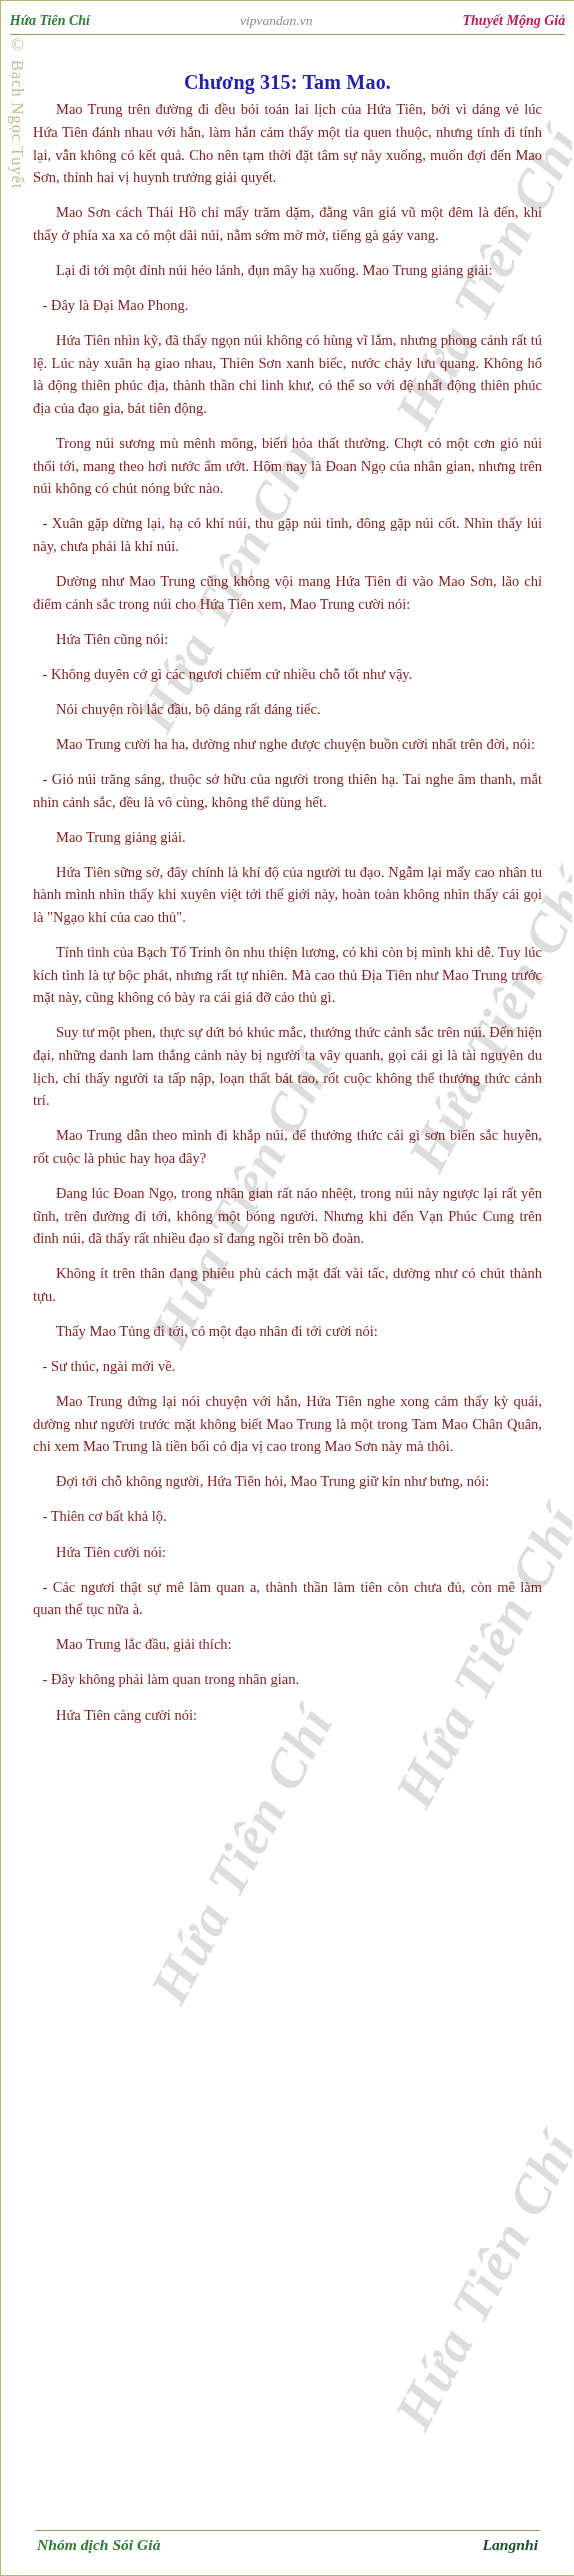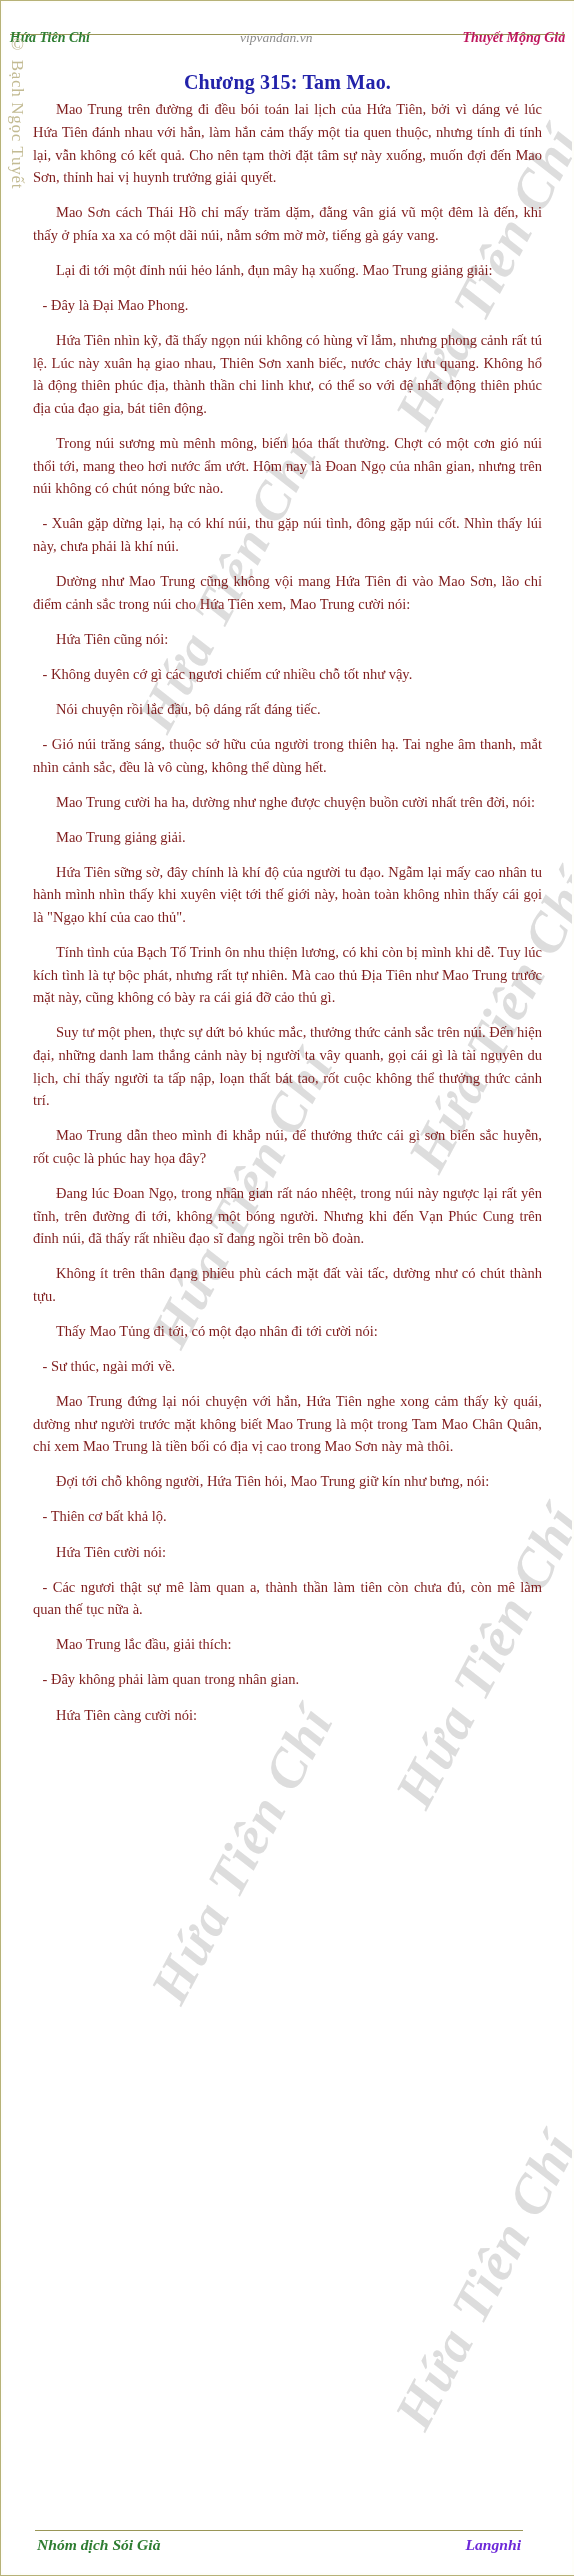--- a/index.html
+++ b/index.html
@@ -82,21 +82,21 @@
     box-sizing: border-box;
   }
   .hdr-row {
     display: flex;
     align-items: baseline;
     font-style: italic;
     font-size: 14px;
     white-space: nowrap;
   }
   .hdr-left   { color: #2e7d32; font-weight: bold; flex: 0 0 auto; }
-  .hdr-center { color: #8c8c8c; flex: 1 1 auto; text-align: center; font-size: 13.5px; margin-top: 17px; }
+  .hdr-center { color: #8c8c8c; flex: 1 1 auto; text-align: center; font-size: 13.5px; }
   .hdr-right  { color: #be185d; font-weight: bold; flex: 0 0 auto; }
   #header-rule {
     margin: 3.4px 6.8px 0 6.8px;
     border-bottom: 1.4px solid #9a9657;
   }
 
   
   #chapter-title {
     text-align: center;
     color: #2222aa;
@@ -118,41 +118,41 @@
     margin: 0 0 12.5px 0;
     text-indent: 23px;
     font-weight: 500;
   }
   .para.dialog  { text-indent: 9.5px; }
 
   
   #footer {
     position: absolute;
     left: 2px;
-    right: 19px;
+    right: 2px;
     bottom: 2px;
     height: 41px;
     z-index: 3;
     background: #ffffff;
   }
   #footer-rule {
     margin: 0 30px;
     border-top: 1.4px solid #9a9657;
   }
   .ftr-row {
     display: flex;
     justify-content: space-between;
     align-items: baseline;
     padding: 4.7px 32px 0 32px;
     font-style: italic;
     font-size: 15.6px;
     white-space: nowrap;
   }
   .ftr-left  { color: #2e7d32; font-weight: bold; }
-  .ftr-right { color: #6d28d9; font-weight: bold; }
+  .ftr-right { color: #14532d; font-weight: bold; }
 </style>
 </head>
 <body>
 
 <div id="page">
   <div id="page-inner">
 
     <div id="watermark-layer">
       <div class="wm-vert">© Bạch Ngọc Tuyết</div>
 
@@ -183,22 +183,22 @@
           <p class="para">Mao Sơn cách Thái Hồ chỉ mấy trăm dặm, đằng vân giá vũ một đêm là đến, khi thấy ở phía xa xa có một dãi núi, nằm sớm mờ mờ, tiếng gà gáy vang.</p>
           <p class="para">Lại đi tới một đỉnh núi hẻo lánh, đụn mây hạ xuống. Mao Trung giảng giải:</p>
           <p class="para dialog">- Đây là Đại Mao Phong.</p>
           <p class="para">Hứa Tiên nhìn kỹ, đã thấy ngọn núi không có hùng vĩ lắm, nhưng phong cảnh rất tú lệ. Lúc này xuân hạ giao nhau, Thiên Sơn xanh biếc, nước chảy lưu quang. Không hổ là động thiên phúc địa, thành thần chi linh khư, có thể so với đệ nhất động thiên phúc địa của đạo gia, bát tiên động.</p>
           <p class="para">Trong núi sương mù mênh mông, biến hóa thất thường. Chợt có một cơn gió núi thổi tới, mang theo hơi nước ẩm ướt. Hôm nay là Đoan Ngọ của nhân gian, nhưng trên núi không có chút nóng bức nào.</p>
           <p class="para dialog">- Xuân gặp dừng lại, hạ có khí núi, thu gặp núi tình, đông gặp núi cốt. Nhìn thấy lúi này, chưa phải là khí núi.</p>
           <p class="para">Dường như Mao Trung cũng không vội mang Hứa Tiên đi vào Mao Sơn, lão chỉ điểm cảnh sắc trong núi cho Hứa Tiên xem, Mao Trung cười nói:</p>
           <p class="para">Hứa Tiên cũng nói:</p>
           <p class="para dialog">- Không duyên cớ gì các ngươi chiếm cứ nhiều chỗ tốt như vậy.</p>
           <p class="para">Nói chuyện rồi lắc đầu, bộ dáng rất đáng tiếc.</p>
+          <p class="para">Mao Trung cười ha ha, dường như nghe được chuyện buồn cười nhất trên đời, nói:</p>
           <p class="para dialog">- Gió núi trăng sáng, thuộc sở hữu của người trong thiên hạ. Tai nghe âm thanh, mắt nhìn cảnh sắc, đều là vô cùng, không thể dùng hết.</p>
-          <p class="para">Mao Trung cười ha ha, dường như nghe được chuyện buồn cười nhất trên đời, nói:</p>
           <p class="para">Mao Trung giảng giải.</p>
           <p class="para">Hứa Tiên sững sờ, đây chính là khí độ của người tu đạo. Ngẫm lại mấy cao nhân tu hành mình nhìn thấy khi xuyên việt tới thế giới này, hoàn toàn không nhìn thấy cái gọi là "Ngạo khí của cao thủ".</p>
           <p class="para">Tính tình của Bạch Tố Trinh ôn nhu thiện lương, có khi còn bị mình khi dễ. Tuy lúc kích tình là tự bộc phát, nhưng rất tự nhiên. Mà cao thủ Địa Tiên như Mao Trung trước mặt này, cũng không có bày ra cái giá đỡ cảo thủ gì.</p>
           <p class="para">Suy tư một phen, thực sự dứt bỏ khúc mắc, thưởng thức cảnh sắc trên núi. Đến hiện đại, những danh lam thắng cảnh này bị người ta vây quanh, gọi cái gì là tài nguyên du lịch, chỉ thấy người ta tấp nập, loạn thất bát tao, rốt cuộc không thể thưởng thức cảnh trí.</p>
           <p class="para">Mao Trung dẫn theo mình đi khắp núi, để thưởng thức cái gì sơn biển sắc huyễn, rốt cuộc là phúc hay họa đây?</p>
           <p class="para">Đang lúc Đoan Ngọ, trong nhân gian rất náo nhêệt, trong núi này ngược lại rất yên tĩnh, trên đường đi tới, không một bóng người. Nhưng khi đến Vạn Phúc Cung trên đỉnh núi, đã thấy rất nhiều đạo sĩ đang ngồi trên bồ đoàn.</p>
           <p class="para">Không ít trên thân đang phiêu phù cách mặt đất vài tấc, dường như có chút thành tựu.</p>
           <p class="para">Thấy Mao Tủng đi tới, có một đạo nhân đi tới cười nói:</p>
           <p class="para dialog">- Sư thúc, ngài mới về.</p>
           <p class="para">Mao Trung đứng lại nói chuyện với hắn, Hứa Tiên nghe xong cảm thấy kỳ quái, dường như người trước mặt không biết Mao Trung là một trong Tam Mao Chân Quân, chỉ xem Mao Trung là tiền bối có địa vị cao trong Mao Sơn này mà thôi.</p>

